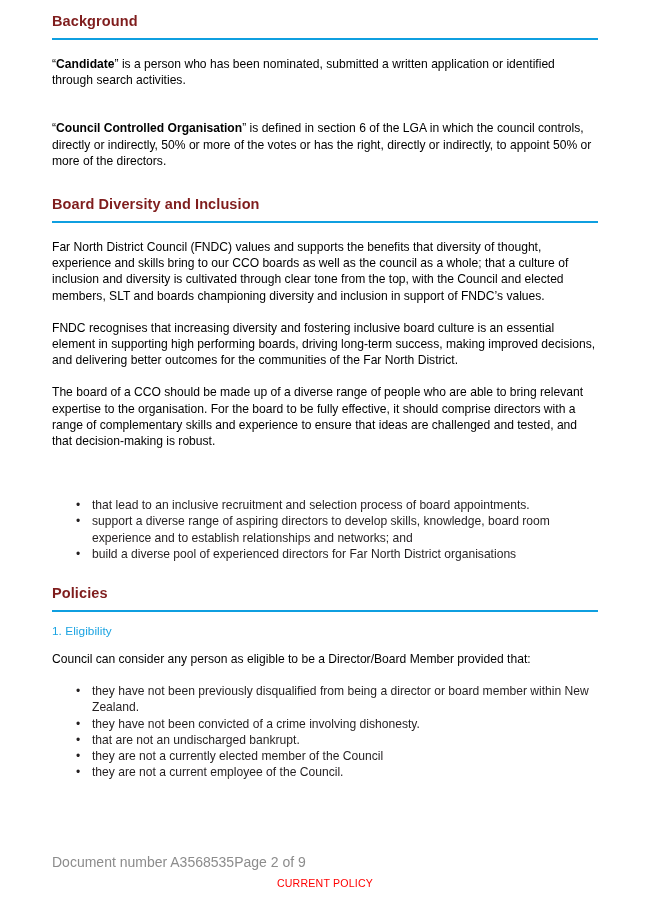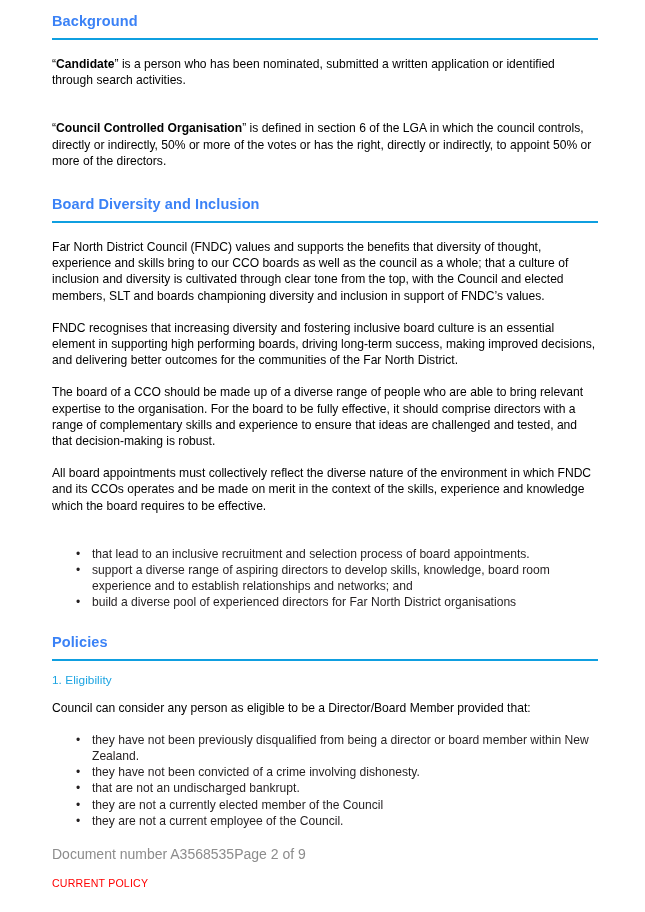--- a/index.html
+++ b/index.html
@@ -20,21 +20,21 @@
     width: 645px;
     height: 912px;
     box-sizing: border-box;
     padding: 0 47px 0 52px;
   }
 
   
   .h1 {
     font-size: 14.5px;
     font-weight: bold;
-    color: #3b82f6;
+    color: #7f1d1d;
     letter-spacing: 0.1px;
     margin: 0;
     line-height: 18px;
   }
   .h1-rule {
     border: 0;
     border-top: 2px solid #0f9fe0;
     margin: 8px 0 0 0;
     height: 0;
   }
@@ -92,25 +92,25 @@
     bottom: 22px;
   }
   .footer-row {
     display: flex;
     align-items: baseline;
     font-size: 14px;
     color: #8c8c8c;
     line-height: 13px;
   }
   .footer-center {
-    text-align: left;
+    text-align: center;
     font-size: 10.6px;
     color: #ff0000;
     line-height: 14px;
-    margin-top: 15px;
+    margin-top: 7px;
     letter-spacing: 0.2px;
   }
 </style>
 </head>
 <body>
 
 <div class="page">
 
   <div class="gap-s"></div>
 
@@ -140,21 +140,20 @@
   <div class="gap-m"></div>
 
   <p class="body">FNDC recognises that increasing diversity and fostering inclusive board culture is an essential element in supporting high performing boards, driving long-term success, making improved decisions, and delivering better outcomes for the communities of the Far North District.</p>
 
   <div class="gap-m"></div>
 
   <p class="body">The board of a CCO should be made up of a diverse range of people who are able to bring relevant expertise to the organisation. For the board to be fully effective, it should comprise directors with a range of complementary skills and experience to ensure that ideas are challenged and tested, and that decision-making is robust.</p>
 
   <div class="gap-m"></div>
 
-  <p class="body">All board appointments must collectively reflect the diverse nature of the environment in which FNDC and its CCOs operates and be made on merit in the context of the skills, experience and knowledge which the board requires to be effective.</p>
 
   <div class="gap-m"></div>
 
 
   <div class="gap-m"></div>
 
   <ul class="bullets">
     <li><span class="dot">•</span><span>that lead to an inclusive recruitment and selection process of board appointments.</span></li>
     <li><span class="dot">•</span><span>support a diverse range of aspiring directors to develop skills, knowledge, board room experience and to establish relationships and networks; and</span></li>
     <li><span class="dot">•</span><span>build a diverse pool of experienced directors for Far North District organisations</span></li>

